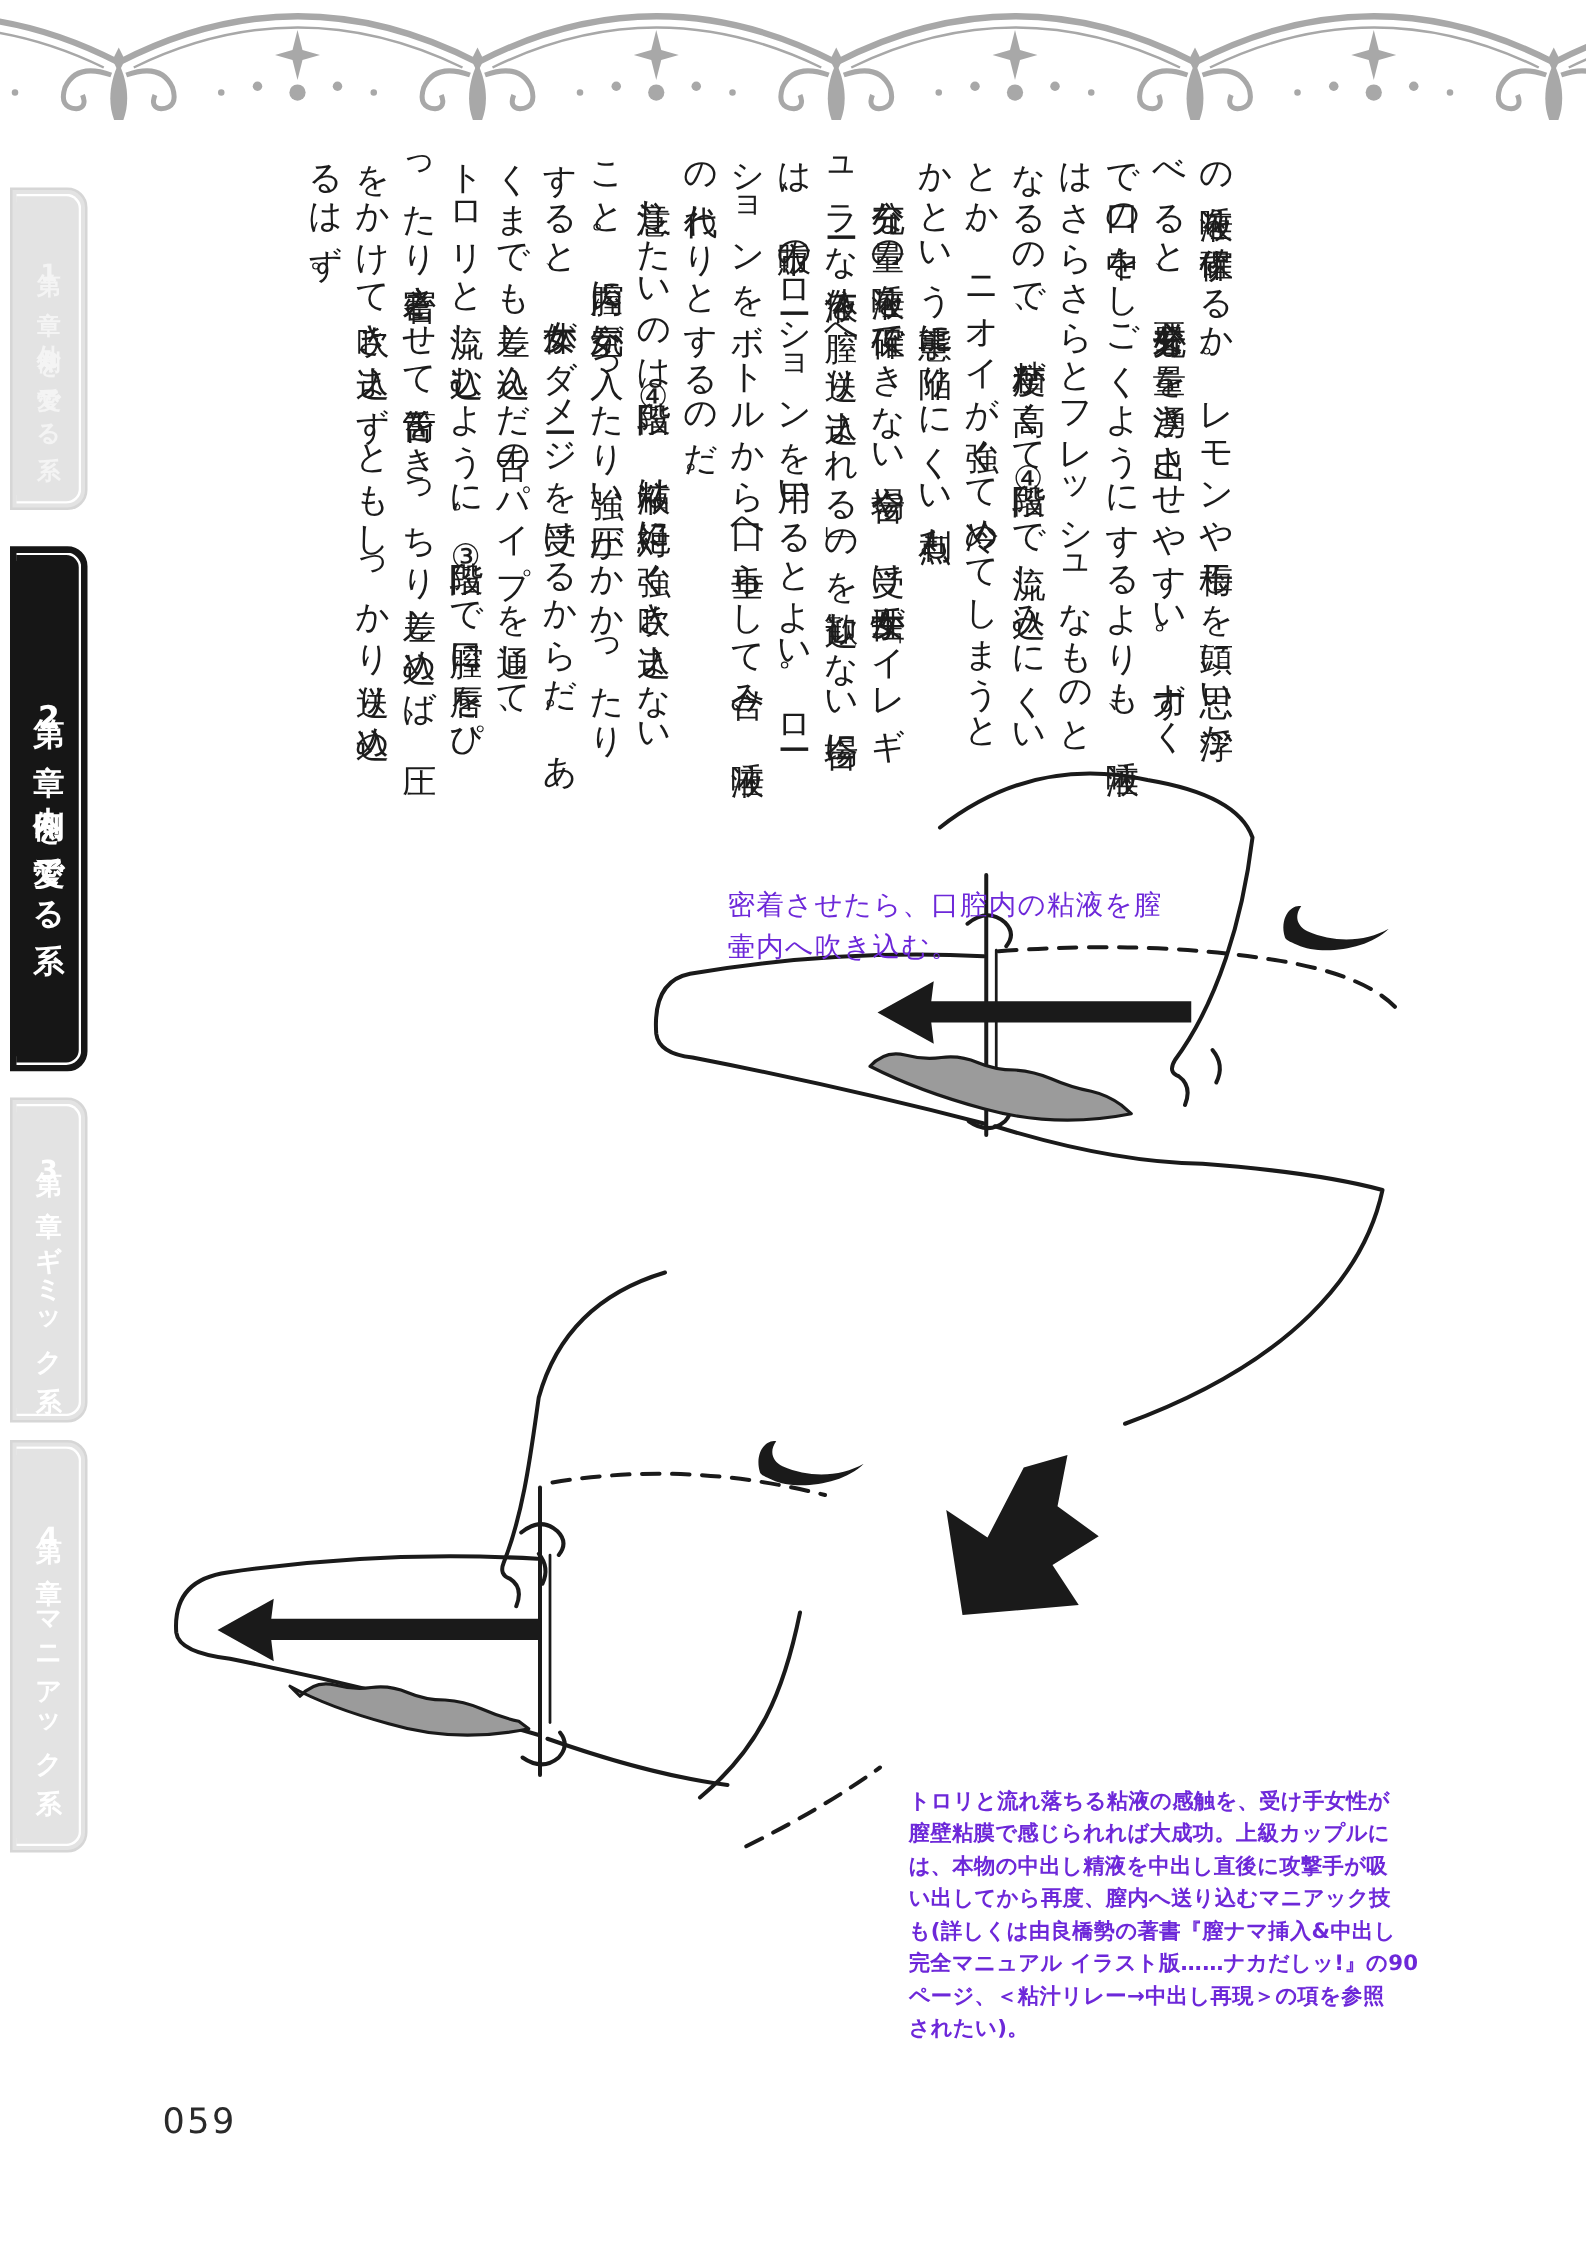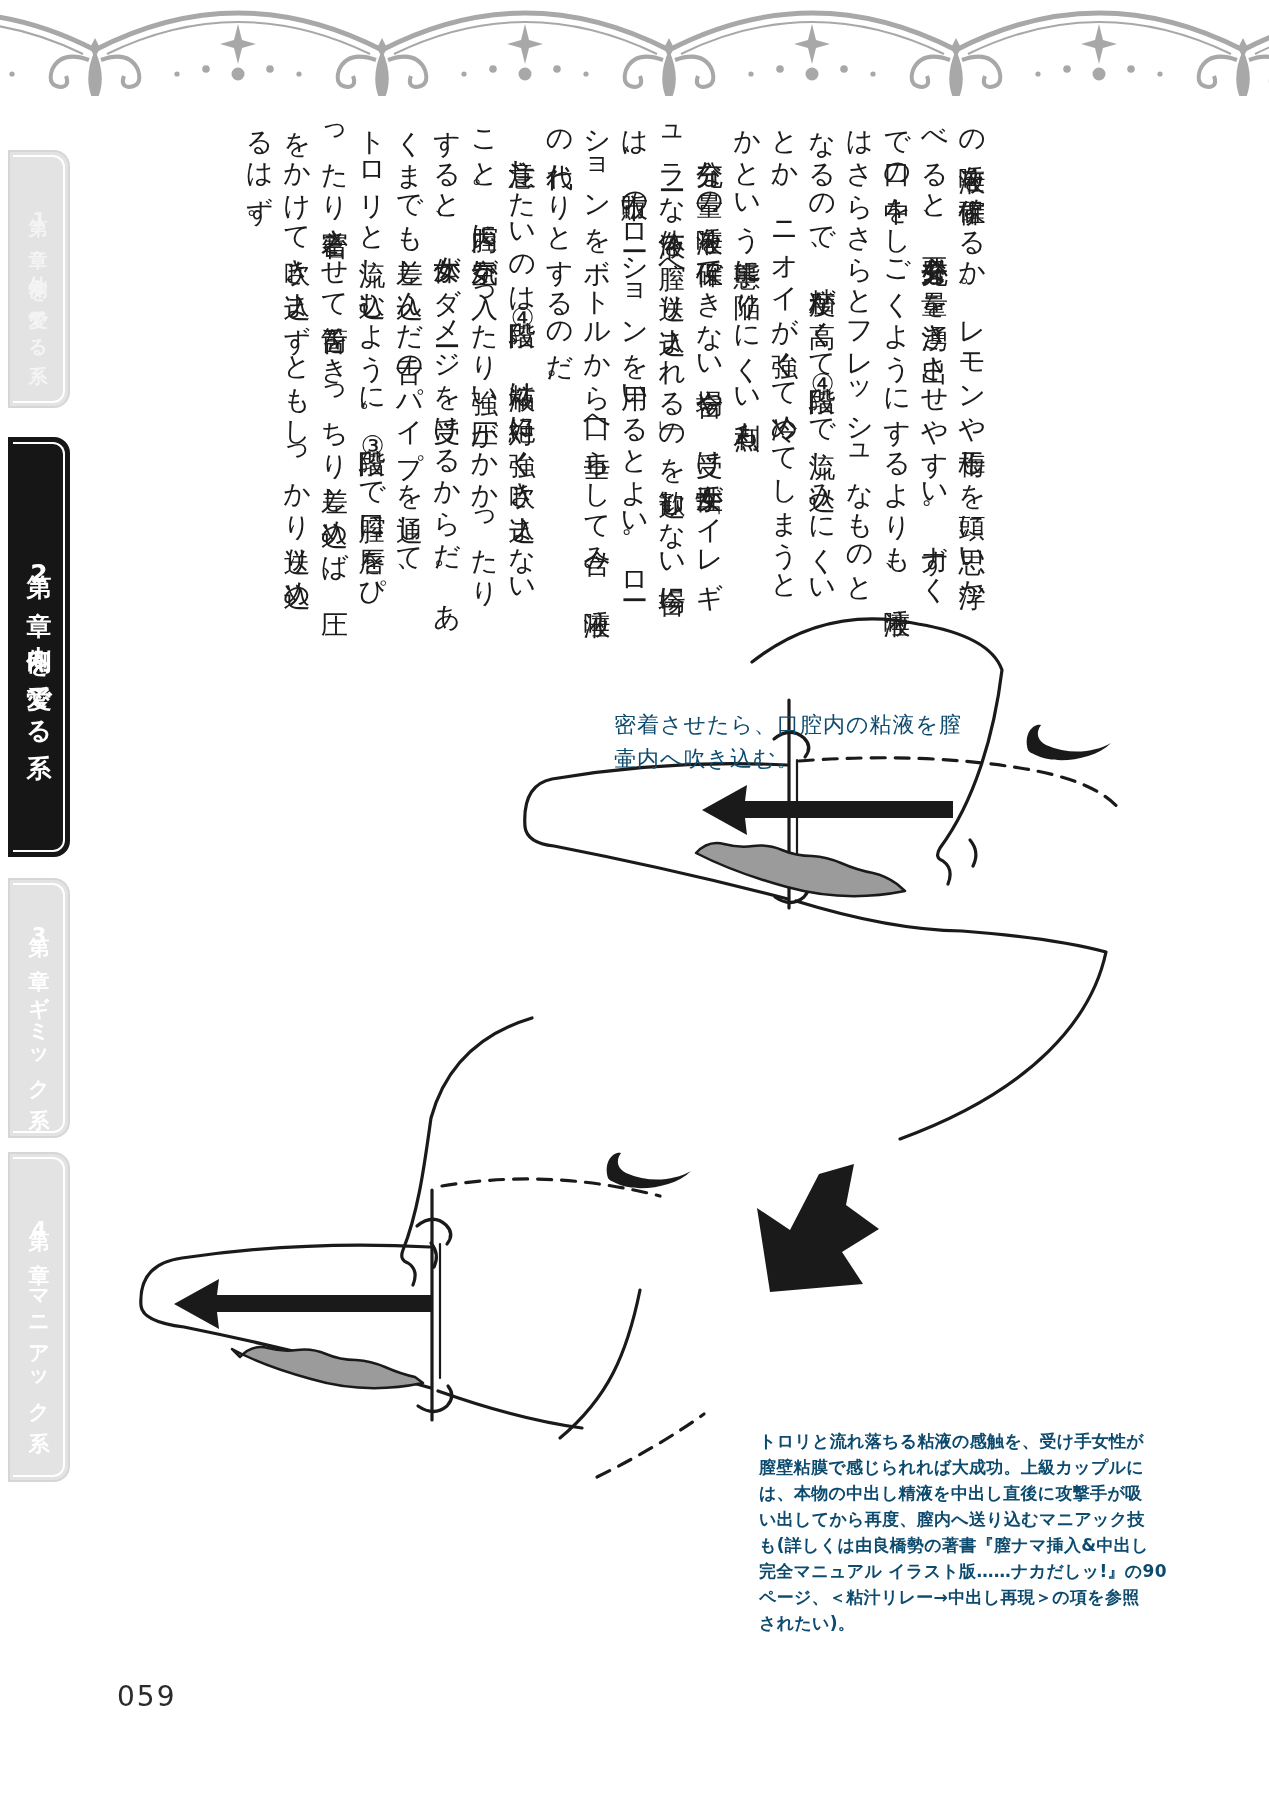--- a/index.html
+++ b/index.html
@@ -37,34 +37,34 @@
   
   .body-text{
     position:absolute;top:112px;right:278px;height:506px;
     writing-mode:vertical-rl;
     font-size:27px;line-height:37.5px;letter-spacing:1px;
     color:#1c1c1c;
   }
   .body-text p{margin:0;}
   .body-text p.indent{text-indent:1em;}
   
-  .caption{position:absolute;white-space:pre-line;color:#0c4a6e;margin-left:32px;}
+  .caption{position:absolute;white-space:pre-line;color:#6d28d9;}
   .cap1{left:582px;top:708px;font-size:22px;line-height:34px;letter-spacing:1px;}
   .cap2{left:727px;top:1428px;font-size:17px;line-height:26px;letter-spacing:0.3px;font-weight:bold;}
   
   .illus{position:absolute;}
   .illus path{stroke:#1a1a1a;stroke-width:3.2;fill:none;stroke-linecap:round;stroke-linejoin:round;}
   .illus path.thin{stroke-width:2.2;}
   .illus path.dash{stroke-dasharray:14 10;}
   .illus path.inkfill{fill:#1a1a1a;stroke:none;}
   .illus path.band{fill:#9b9b9b;stroke:#1a1a1a;stroke-width:2.5;}
   .hearts path{stroke:none;}
   
   .pageno{
-    position:absolute;left:117px;top:1680px;
+    position:absolute;left:130px;top:1680px;
     font-size:28px;letter-spacing:2px;color:#2a2a2a;
   }
 </style>
 </head>
 <body>
 
 <div class="page">
 
   <svg class="lace" width="1269" height="88" viewBox="0 0 1269 88">
     <defs>

